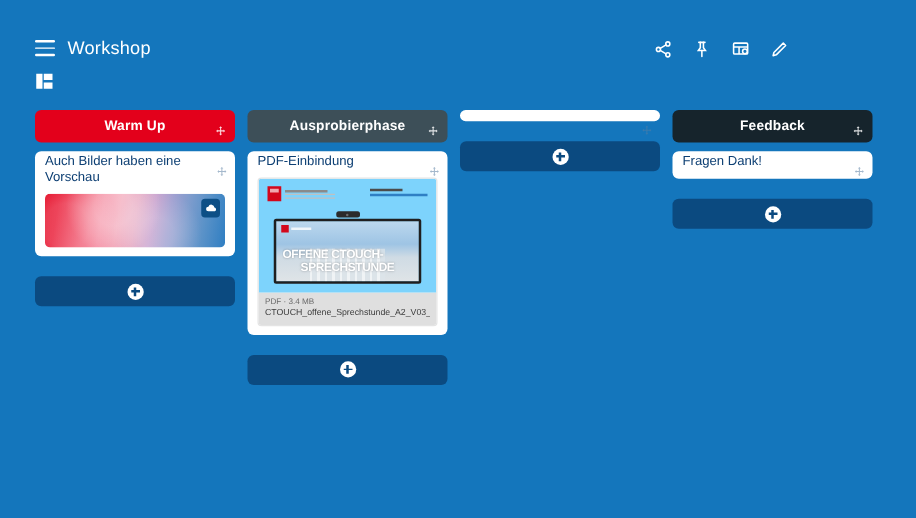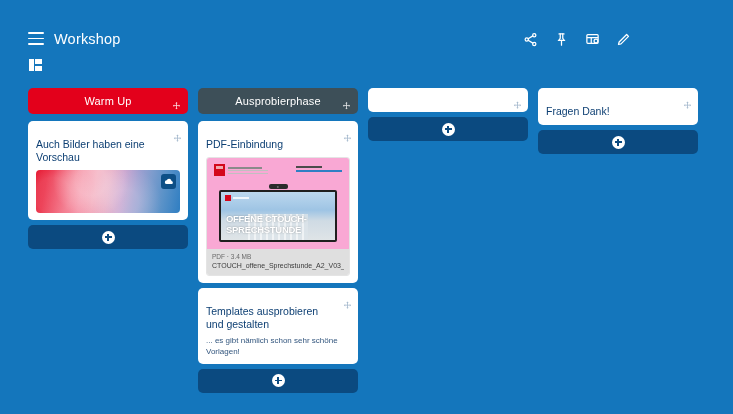--- a/index.html
+++ b/index.html
@@ -90,38 +90,38 @@
     border-radius: 5px;
     display: flex;
     align-items: center;
     justify-content: center;
     position: relative;
     cursor: pointer;
     margin-bottom: 7px;
   }
   .col-header .col-title {
     font-size: 11px;
-    font-weight: normal;
+    font-weight: bold;
     letter-spacing: 0.15px;
     white-space: nowrap;
   }
   .col-header .move-handle {
     position: absolute;
     right: 7px; top: 50%;
     transform: translateY(-50%);
     width: 9px; height: 9px;
     opacity: .85;
   }
 
   
   .card {
     background: #ffffff;
     border-radius: 5px;
-    padding: 17px 8px 7px 8px;
-    margin-bottom: 5px;
+    padding: 2px 8px 7px 8px;
+    margin-bottom: 16px;
     position: relative;
     cursor: pointer;
   }
   .card-title {
     color: #0d3f73;
     font-size: 10.5px;
     line-height: 13px;
     padding-right: 14px;
     word-wrap: break-word;
   }
@@ -170,21 +170,21 @@
   
   .attach-pdf {
     margin-top: 6px;
     border-radius: 3px;
     overflow: hidden;
     background: #ffffff;
     border: 1px solid #e4e4e4;
   }
   .pdf-page {
     height: 91px;
-    background: #f9a8d4;
+    background: #7dd3fc;
     position: relative;
     padding: 6px 7px 0 7px;
     text-decoration: underline;
   }
   .pdf-logo-row {
     display: flex;
     justify-content: space-between;
     align-items: flex-start;
     height: 18px;
   }
@@ -283,21 +283,21 @@
     left: 5px; right: 5px;
     color: #ffffff;
     font-weight: bold;
     font-size: 9.5px;
     letter-spacing: -0.3px;
     text-shadow: 0 0 2px rgba(0,0,0,.35);
     white-space: nowrap;
     overflow: hidden;
   }
   .screen .line1 { top: 21px; }
-  .screen .line2 { top: 32px; }
+  .screen .line2 { top: 32px; text-align: center; }
   .pdf-meta {
     background: #dfdfdf;
     padding: 3px 5px 4px 5px;
   }
   .pdf-meta .m1 {
     color: #6a6a6a;
     font-size: 6.5px;
     line-height: 9px;
   }
   .pdf-meta .m2 {
@@ -467,29 +467,20 @@
               </div>
             </div>
           </div>
           <div class="pdf-meta">
             <div class="m1">PDF · 3.4 MB</div>
             <div class="m2">CTOUCH_offene_Sprechstunde_A2_V03_druckfe..</div>
           </div>
         </div>
       </div>
 
-      <div class="card">
-        <div class="card-title">Templates ausprobieren und gestalten</div>
-        <div class="card-sub">... es gibt nämlich schon sehr schöne Vorlagen!</div>
-        <span class="move-handle">
-          <svg width="9" height="9" viewBox="0 0 24 24" fill="#5a7fa3">
-            <path d="M12 1.5l3.2 3.4h-2.1v5.1h5.1V8l3.4 3.2-3.4 3.2v-2.1h-5.1v5.1h2.1L12 20.8l-3.2-3.4h2.1v-5.1H5.8v2.1L2.4 11.2 5.8 8v2.1h5.1V5h-2.1z"></path>
-          </svg>
-        </span>
-      </div>
 
       <div class="add-btn">
         <span class="plus-circle"></span>
       </div>
     </div>
 
     <div class="column">
 
       <div class="card">
         <span class="move-handle">
@@ -498,20 +489,28 @@
           </svg>
         </span>
       </div>
 
       <div class="add-btn">
         <span class="plus-circle"></span>
       </div>
     </div>
 
     <div class="column">
+      <div class="col-header" style="background:#16242c;">
+        <span class="col-title" style="color:#ffffff">Feedback</span>
+        <span class="move-handle">
+          <svg width="9" height="9" viewBox="0 0 24 24" fill="#ffffff">
+            <path d="M12 1.5l3.2 3.4h-2.1v5.1h5.1V8l3.4 3.2-3.4 3.2v-2.1h-5.1v5.1h2.1L12 20.8l-3.2-3.4h2.1v-5.1H5.8v2.1L2.4 11.2 5.8 8v2.1h5.1V5h-2.1z"></path>
+          </svg>
+        </span>
+      </div>
 
       <div class="card">
         <div class="card-title">Fragen Dank!</div>
         <span class="move-handle">
           <svg width="9" height="9" viewBox="0 0 24 24" fill="#5a7fa3">
             <path d="M12 1.5l3.2 3.4h-2.1v5.1h5.1V8l3.4 3.2-3.4 3.2v-2.1h-5.1v5.1h2.1L12 20.8l-3.2-3.4h2.1v-5.1H5.8v2.1L2.4 11.2 5.8 8v2.1h5.1V5h-2.1z"></path>
           </svg>
         </span>
       </div>
 

